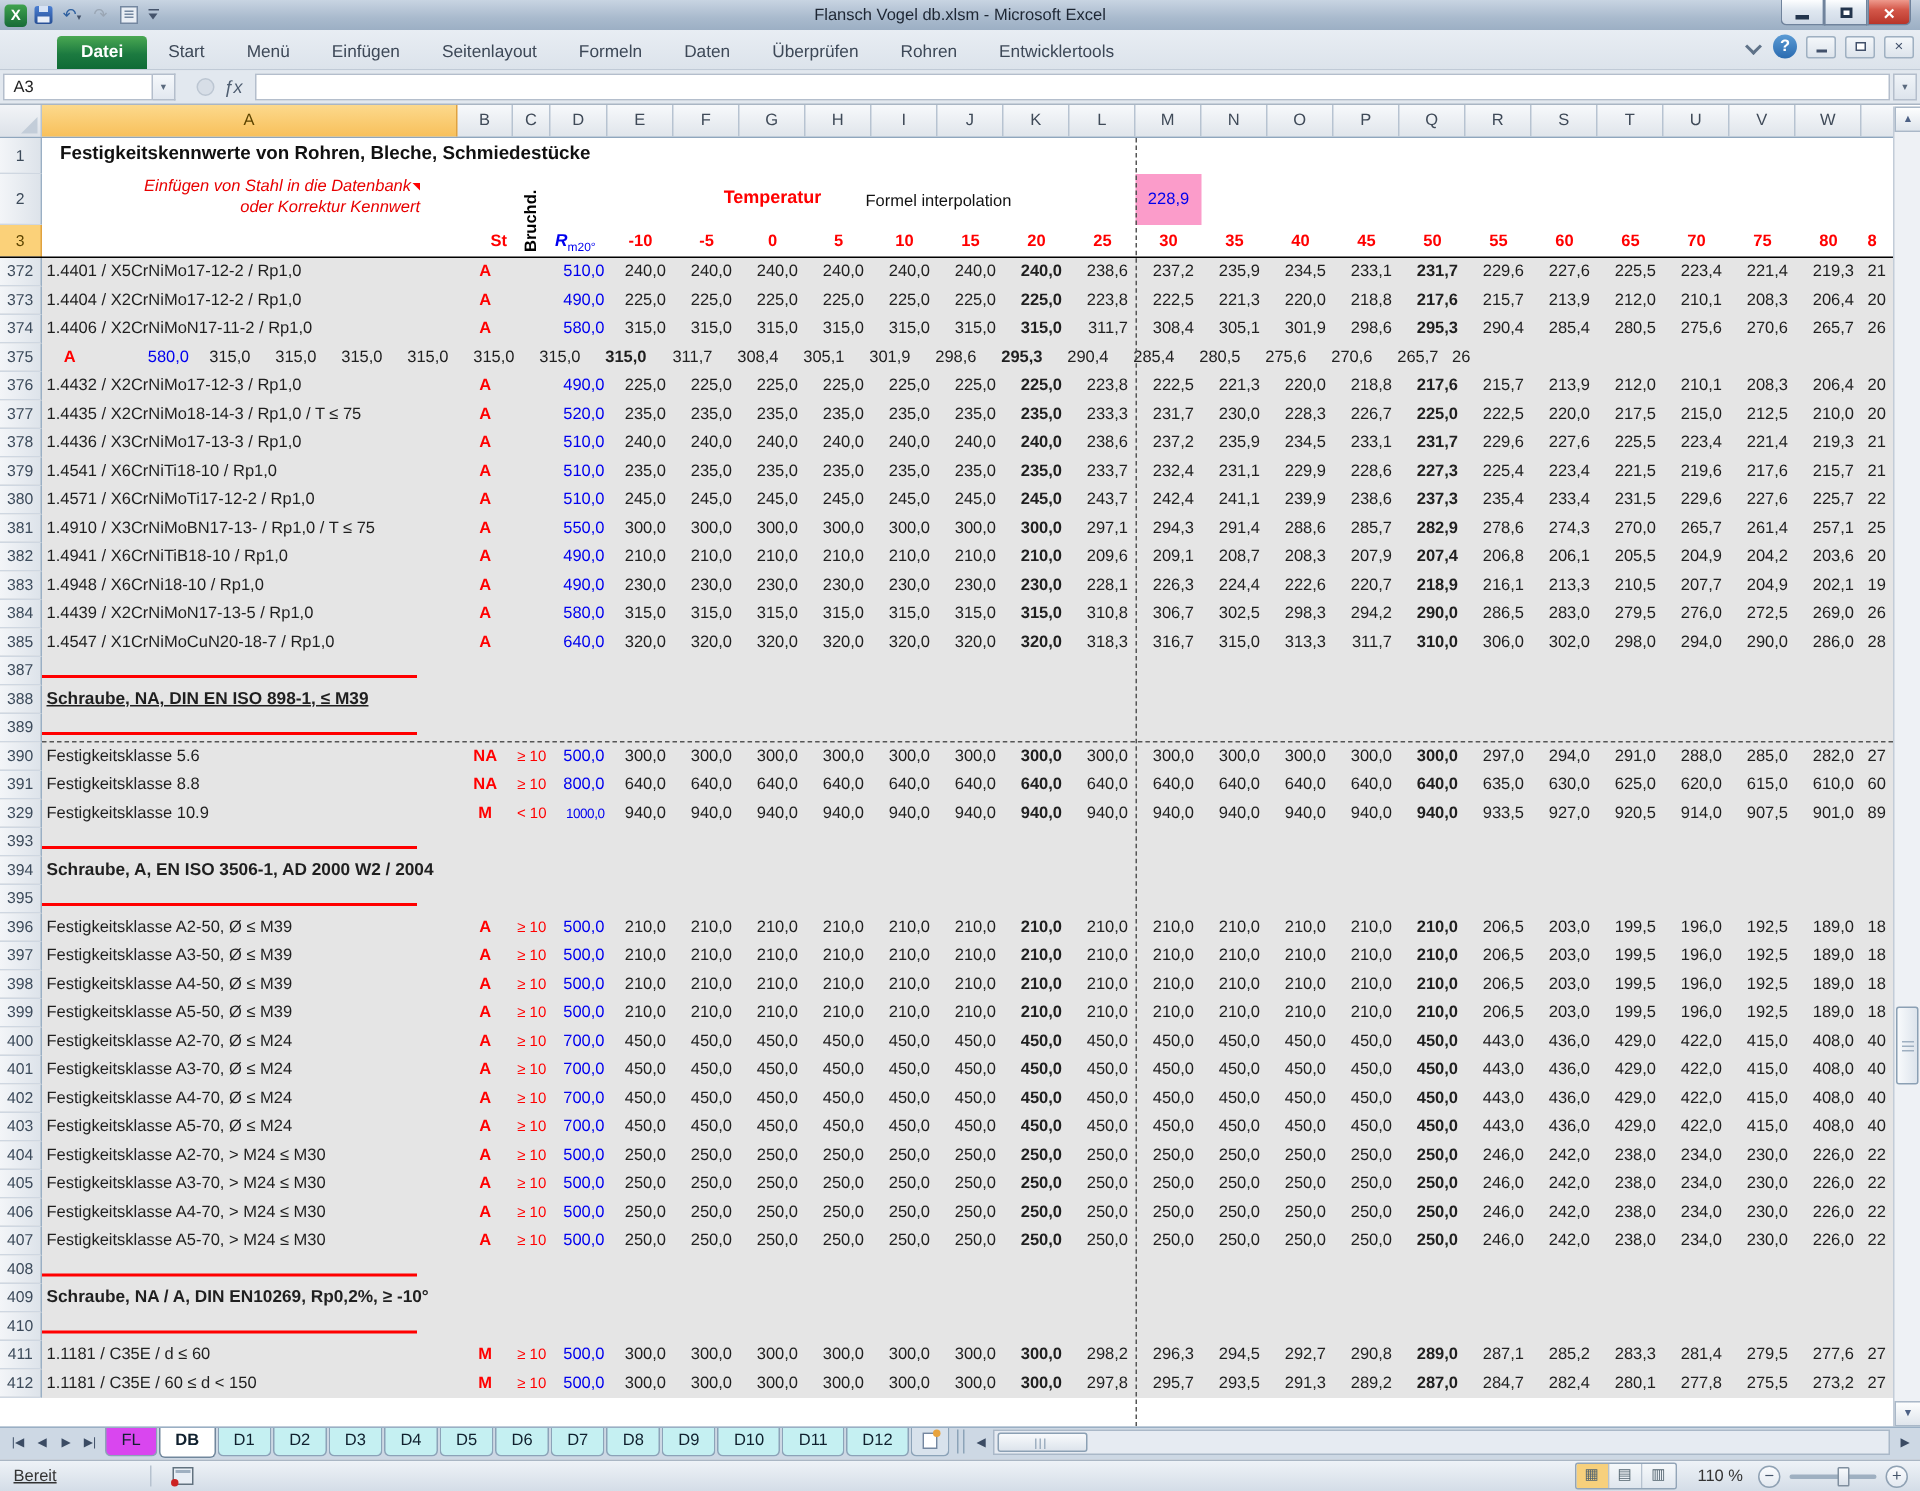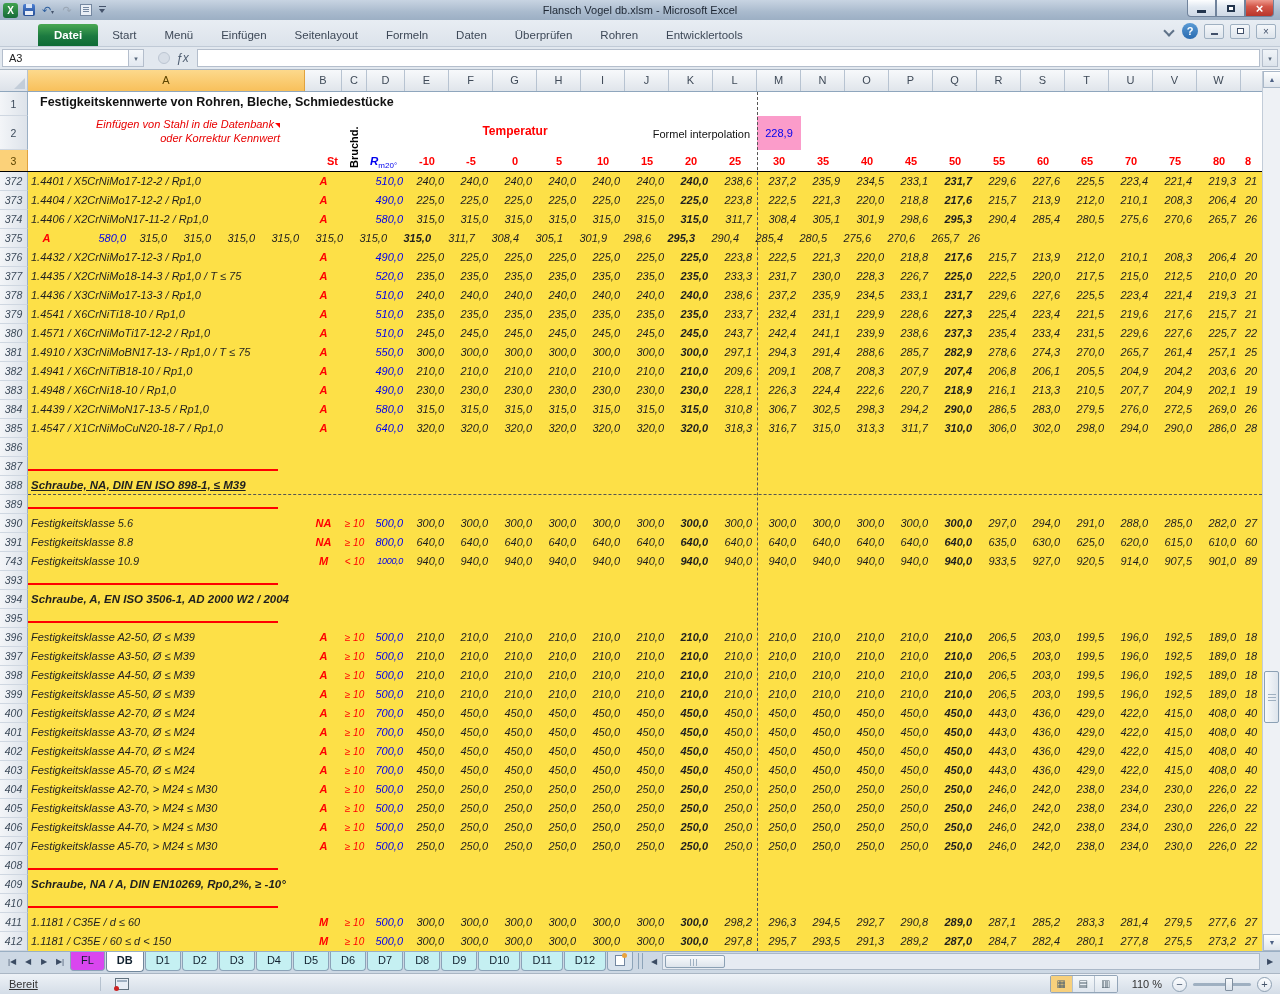--- a/index.html
+++ b/index.html
@@ -45,21 +45,21 @@
   .help-btn { width:16px; height:16px; border-radius:50%; background:linear-gradient(#5b9bd5,#2a6bb0);
     color:#fff; font-size:11px; font-weight:bold; text-align:center; line-height:16px; }
   .swbtn { width:20px; height:15px; border:1px solid #9fb0c1; background:linear-gradient(#f4f7fa,#dde4ec);
     display:flex; align-items:center; justify-content:center; font-size:10px; color:#41506a; border-radius:2px; }
   .swbtn .glyph-min{ width:7px; height:2px; margin-top:5px; background:#41506a;}
   .swbtn .glyph-restore{ width:7px; height:6px; border:1.5px solid #41506a; }
 
   
   .formularow { position:absolute; left:0; top:47px; width:1280px; height:23px;
     background:#e2e8ef; border-bottom:1px solid #aab6c4; display:flex; align-items:center; }
-  .namebox { width:127px; height:18px; margin-left:2px; background:#fff; border:1px solid #b4becc;
+  .namebox { width:100px; height:18px; margin-left:2px; background:#fff; border:1px solid #b4becc;
     font-size:11px; color:#222; padding:2px 4px 0 6px; }
   .nb-drop { width:15px; height:18px; background:linear-gradient(#f5f8fb,#e2e8f0); border:1px solid #b4becc;
     border-left:none; font-size:7px; color:#5a6a7e; text-align:center; line-height:18px; }
   .fx-dot { width:12px; height:12px; border-radius:50%; background:#d7dee7; margin:0 6px 0 14px; border:1px solid #bcc6d2; }
   .fx { font-size:12px; font-style:italic; color:#4e5d70; margin-right:8px; }
   .f-input { flex:1; height:18px; background:#fff; border:1px solid #b4becc; margin-right:2px; }
   .fb-chev { width:16px; height:18px; margin-right:2px; background:linear-gradient(#f0f4f8,#dde4ec);
     border:1px solid #b4becc; font-size:7px; color:#5a6a7e; text-align:center; line-height:18px; }
 
   
@@ -74,32 +74,32 @@
   .frozen { position:relative; height:80px; background:#fff; }
   .fr-rh { position:absolute; left:0; width:28px; background:linear-gradient(90deg,#f3f5f8,#dde3ea);
     border-right:1px solid #9aafc4; border-bottom:1px solid #cfd7e1; font-size:10.5px; color:#3c4a5a; text-align:center; }
   .fr-rh.sel { background:#fbd179; border-right:1px solid #e0a23f; color:#5c4400; }
   .sheet-title { position:absolute; left:40px; top:3px; font-size:12.5px; font-weight:bold; color:#111; white-space:nowrap; }
   .note { position:absolute; left:28px; top:25px; width:252px; text-align:right; font-size:11px; font-style:italic; color:#e80000; line-height:14px; white-space:nowrap; }
   .cmt-tri { display:inline-block; width:0; height:0; border-top:5px solid #f00; border-left:5px solid transparent; margin-left:1px; }
   .bruchd { position:absolute; left:343px; top:12px; height:64px; width:22px; font-size:11px; font-weight:bold; color:#000;
     writing-mode:vertical-rl; transform:rotate(180deg); line-height:22px; }
   .temperatur { position:absolute; left:430px; top:32px; width:170px; text-align:center; font-size:12px; font-weight:bold; color:#f00; }
-  .formel { position:absolute; left:577px; top:36px; width:173px; text-align:right; font-size:11px; color:#111; }
+  .formel { position:absolute; left:577px; top:36px; width:173px; text-align:left; font-size:11px; color:#111; }
   .interp { position:absolute; left:757px; top:24px; width:44px; height:34px; background:#fb9cca;
     color:#0000ee; font-size:11px; text-align:center; line-height:34px; }
   .st-lab { position:absolute; left:305px; top:58px; width:33px; height:22px; line-height:22px; text-align:right;
     color:#f00; font-weight:bold; font-size:11px; }
   .rm-lab { position:absolute; left:370px; top:58px; height:22px; line-height:22px; color:#0000ee; font-size:11.5px; }
   .rm-lab i { font-weight:bold; } .rm-lab sub { font-size:8px; }
   .temps { position:absolute; left:405px; top:58px; height:22px; display:flex; }
   .tcell { width:44px; text-align:center; line-height:22px; font-size:11px; font-weight:bold; color:#f00; }
   .tcell.partial { width:21px; text-align:left; padding-left:4px; }
 
-  .rowsarea { background:#fde047;font-style:italic; }
+  .rowsarea { background:#e5e5e5; }
   .row { display:flex; height:19px; line-height:19px; font-size:11px; color:#1f1f1f; }
   .rh { width:28px; background:linear-gradient(90deg,#f3f5f8,#dde3ea); border-right:1px solid #9aafc4;
     border-bottom:1px solid #cfd7e1; text-align:center; font-size:10.5px; color:#3c4a5a; line-height:18px; }
   .cA { width:277px; padding-left:3px; white-space:nowrap; overflow:hidden; }
   .cB { width:37px; text-align:center; color:#f00; font-weight:bold; }
   .cC { width:25px; text-align:center; color:#f00; font-size:10px; white-space:nowrap; }
   .cD { width:38px; text-align:right; padding-right:2px; color:#0000ee; }
   .cD.sm { font-size:9px; letter-spacing:-0.3px; }
   .cV { width:44px; text-align:right; padding-right:5px; }
   .cX { width:21px; padding-left:4px; overflow:hidden; }
@@ -667,24 +667,20 @@
           <div class="cV b">310,0</div>
           <div class="cV">306,0</div>
           <div class="cV">302,0</div>
           <div class="cV">298,0</div>
           <div class="cV">294,0</div>
           <div class="cV">290,0</div>
           <div class="cV">286,0</div>
           <div class="cX">28</div>
         </div>
         <div class="row">
-          <div class="rh">386</div>
-          <div style="flex: 1 1 0%;"></div>
-        </div>
-        <div class="row">
           <div class="rh">387</div>
           <div style="flex: 1 1 0%;">
             <div class="redline"></div>
           </div>
         </div>
         <div class="row">
           <div class="rh">388</div>
           <div class="section-cell u">Schraube, NA, DIN EN ISO 898-1, ≤ M39</div>
         </div>
         <div class="row">
@@ -741,21 +737,21 @@
           <div class="cV b">640,0</div>
           <div class="cV">635,0</div>
           <div class="cV">630,0</div>
           <div class="cV">625,0</div>
           <div class="cV">620,0</div>
           <div class="cV">615,0</div>
           <div class="cV">610,0</div>
           <div class="cX">60</div>
         </div>
         <div class="row">
-          <div class="rh">743</div>
+          <div class="rh">329</div>
           <div class="cA">Festigkeitsklasse 10.9</div>
           <div class="cB">M</div>
           <div class="cC">&lt; 10</div>
           <div class="cD sm">1000,0</div>
           <div class="cV">940,0</div>
           <div class="cV">940,0</div>
           <div class="cV">940,0</div>
           <div class="cV">940,0</div>
           <div class="cV">940,0</div>
           <div class="cV">940,0</div>

